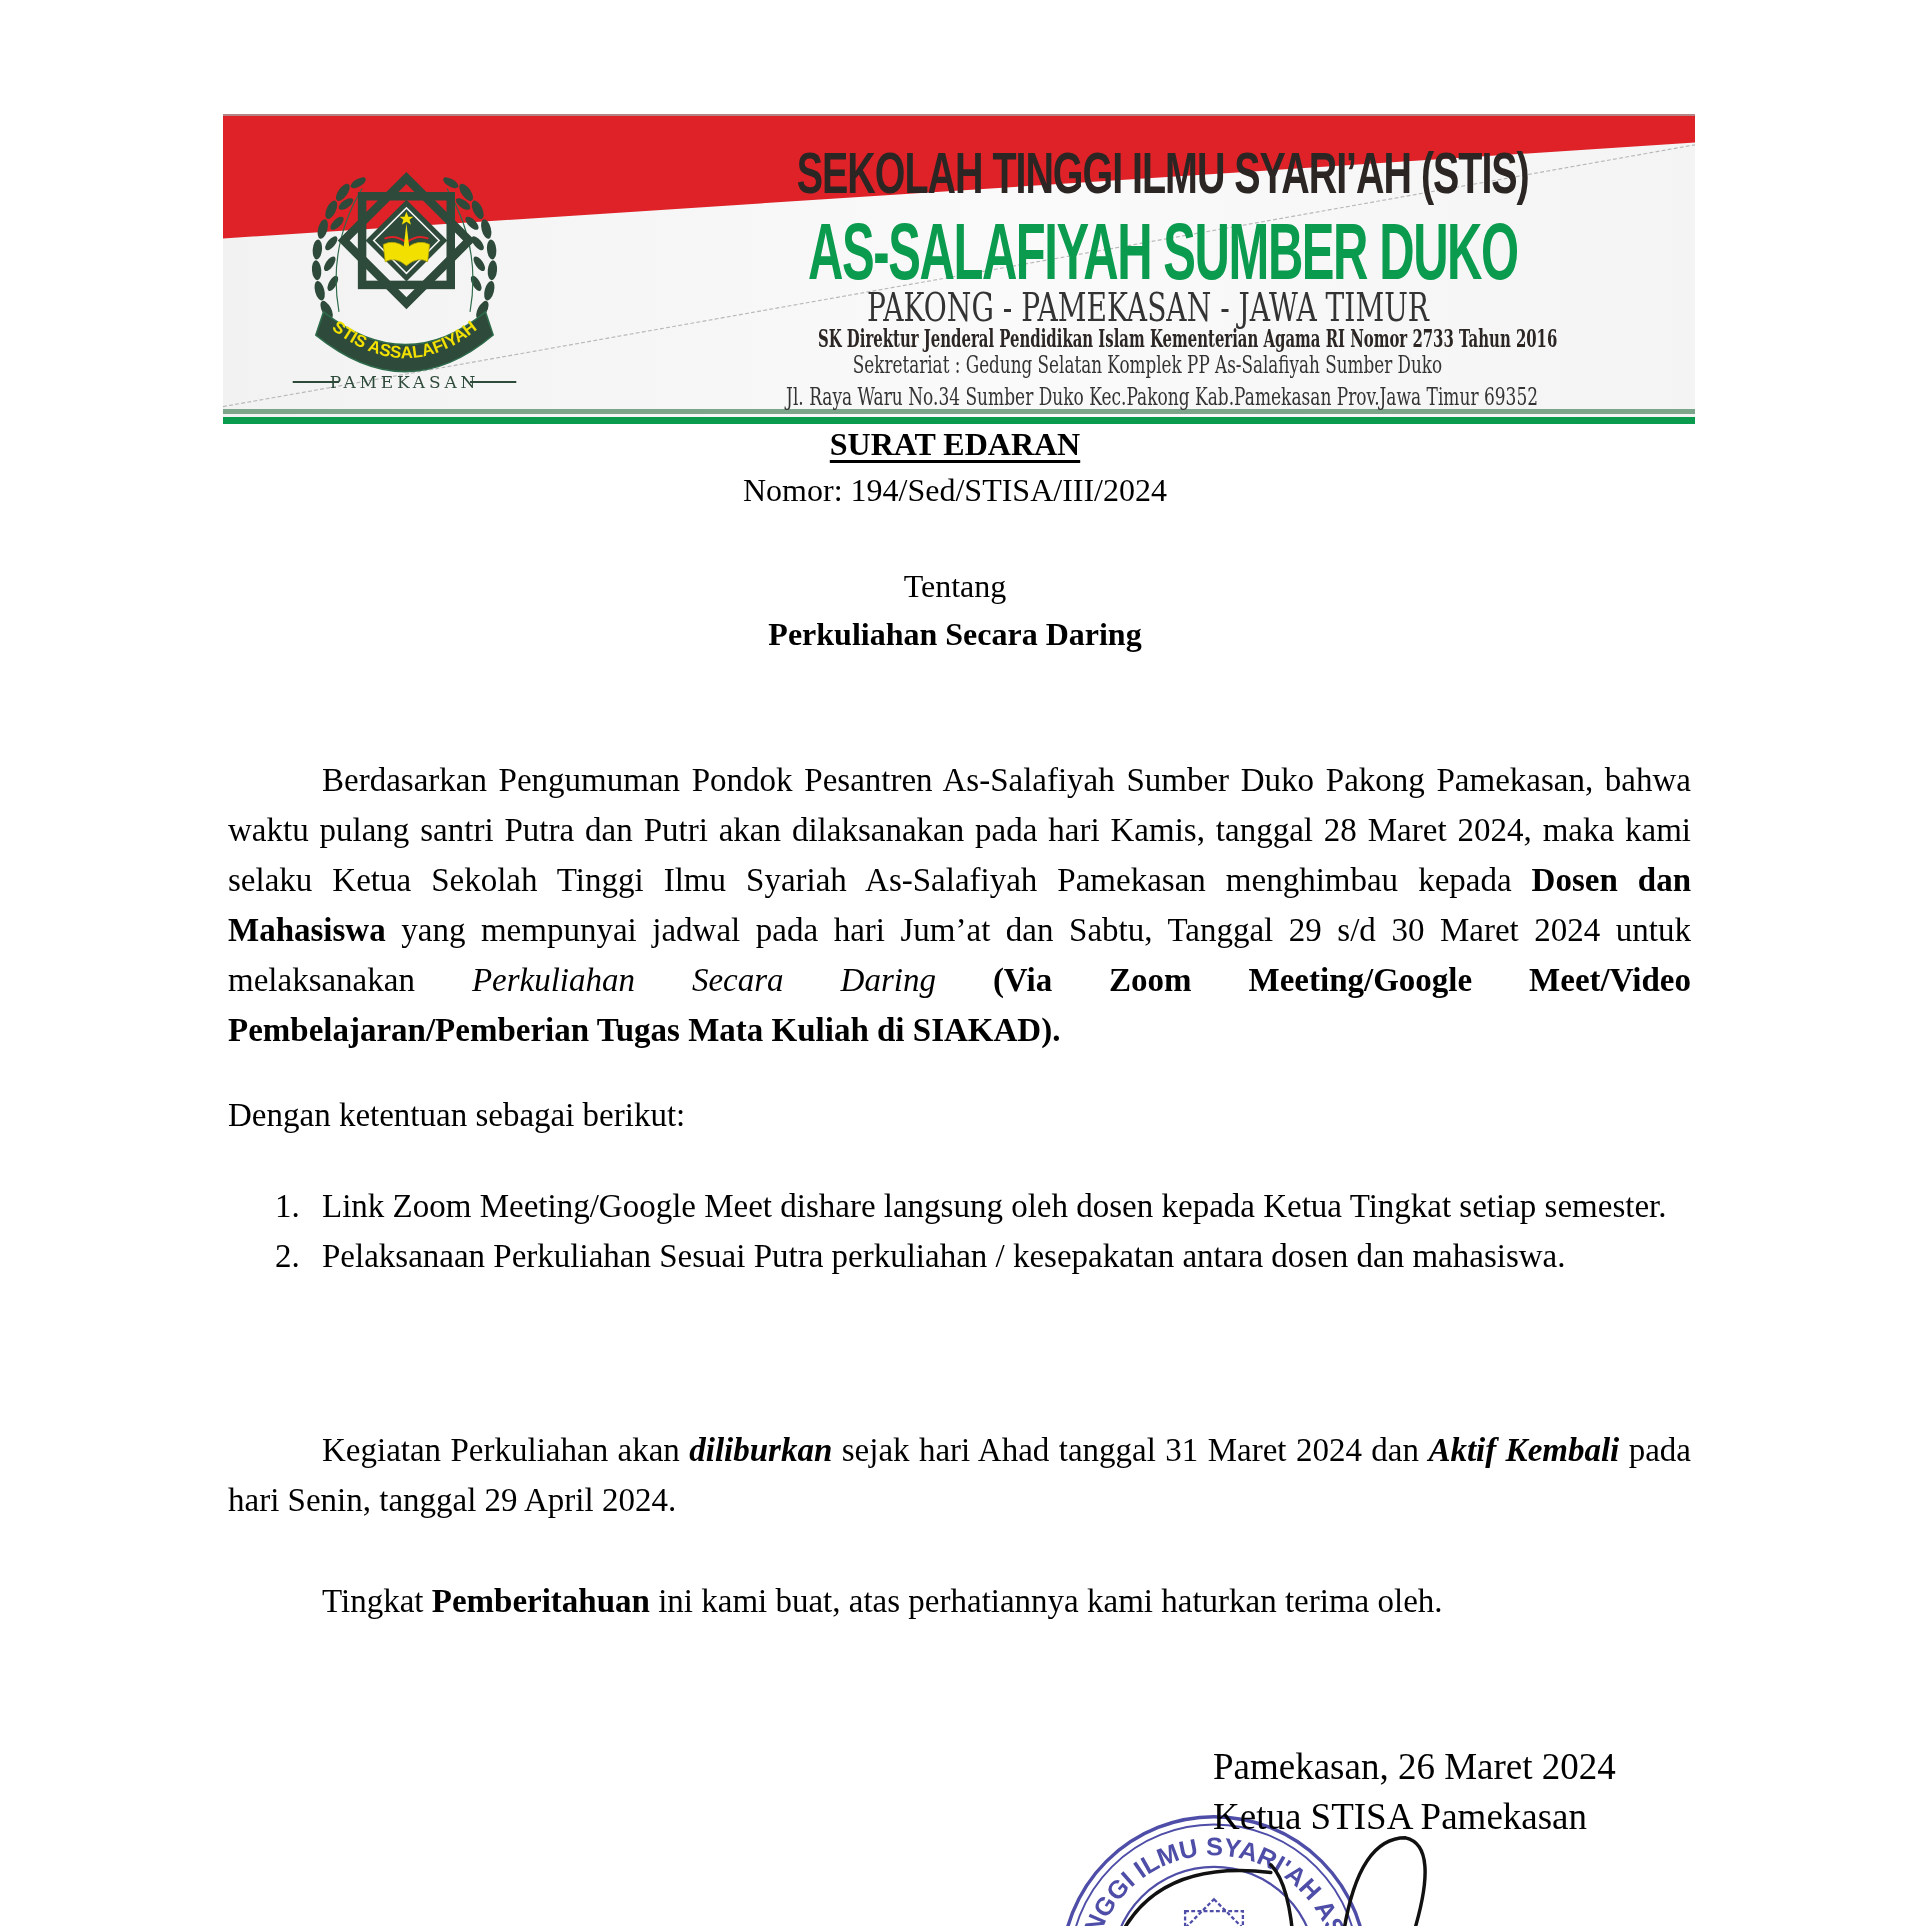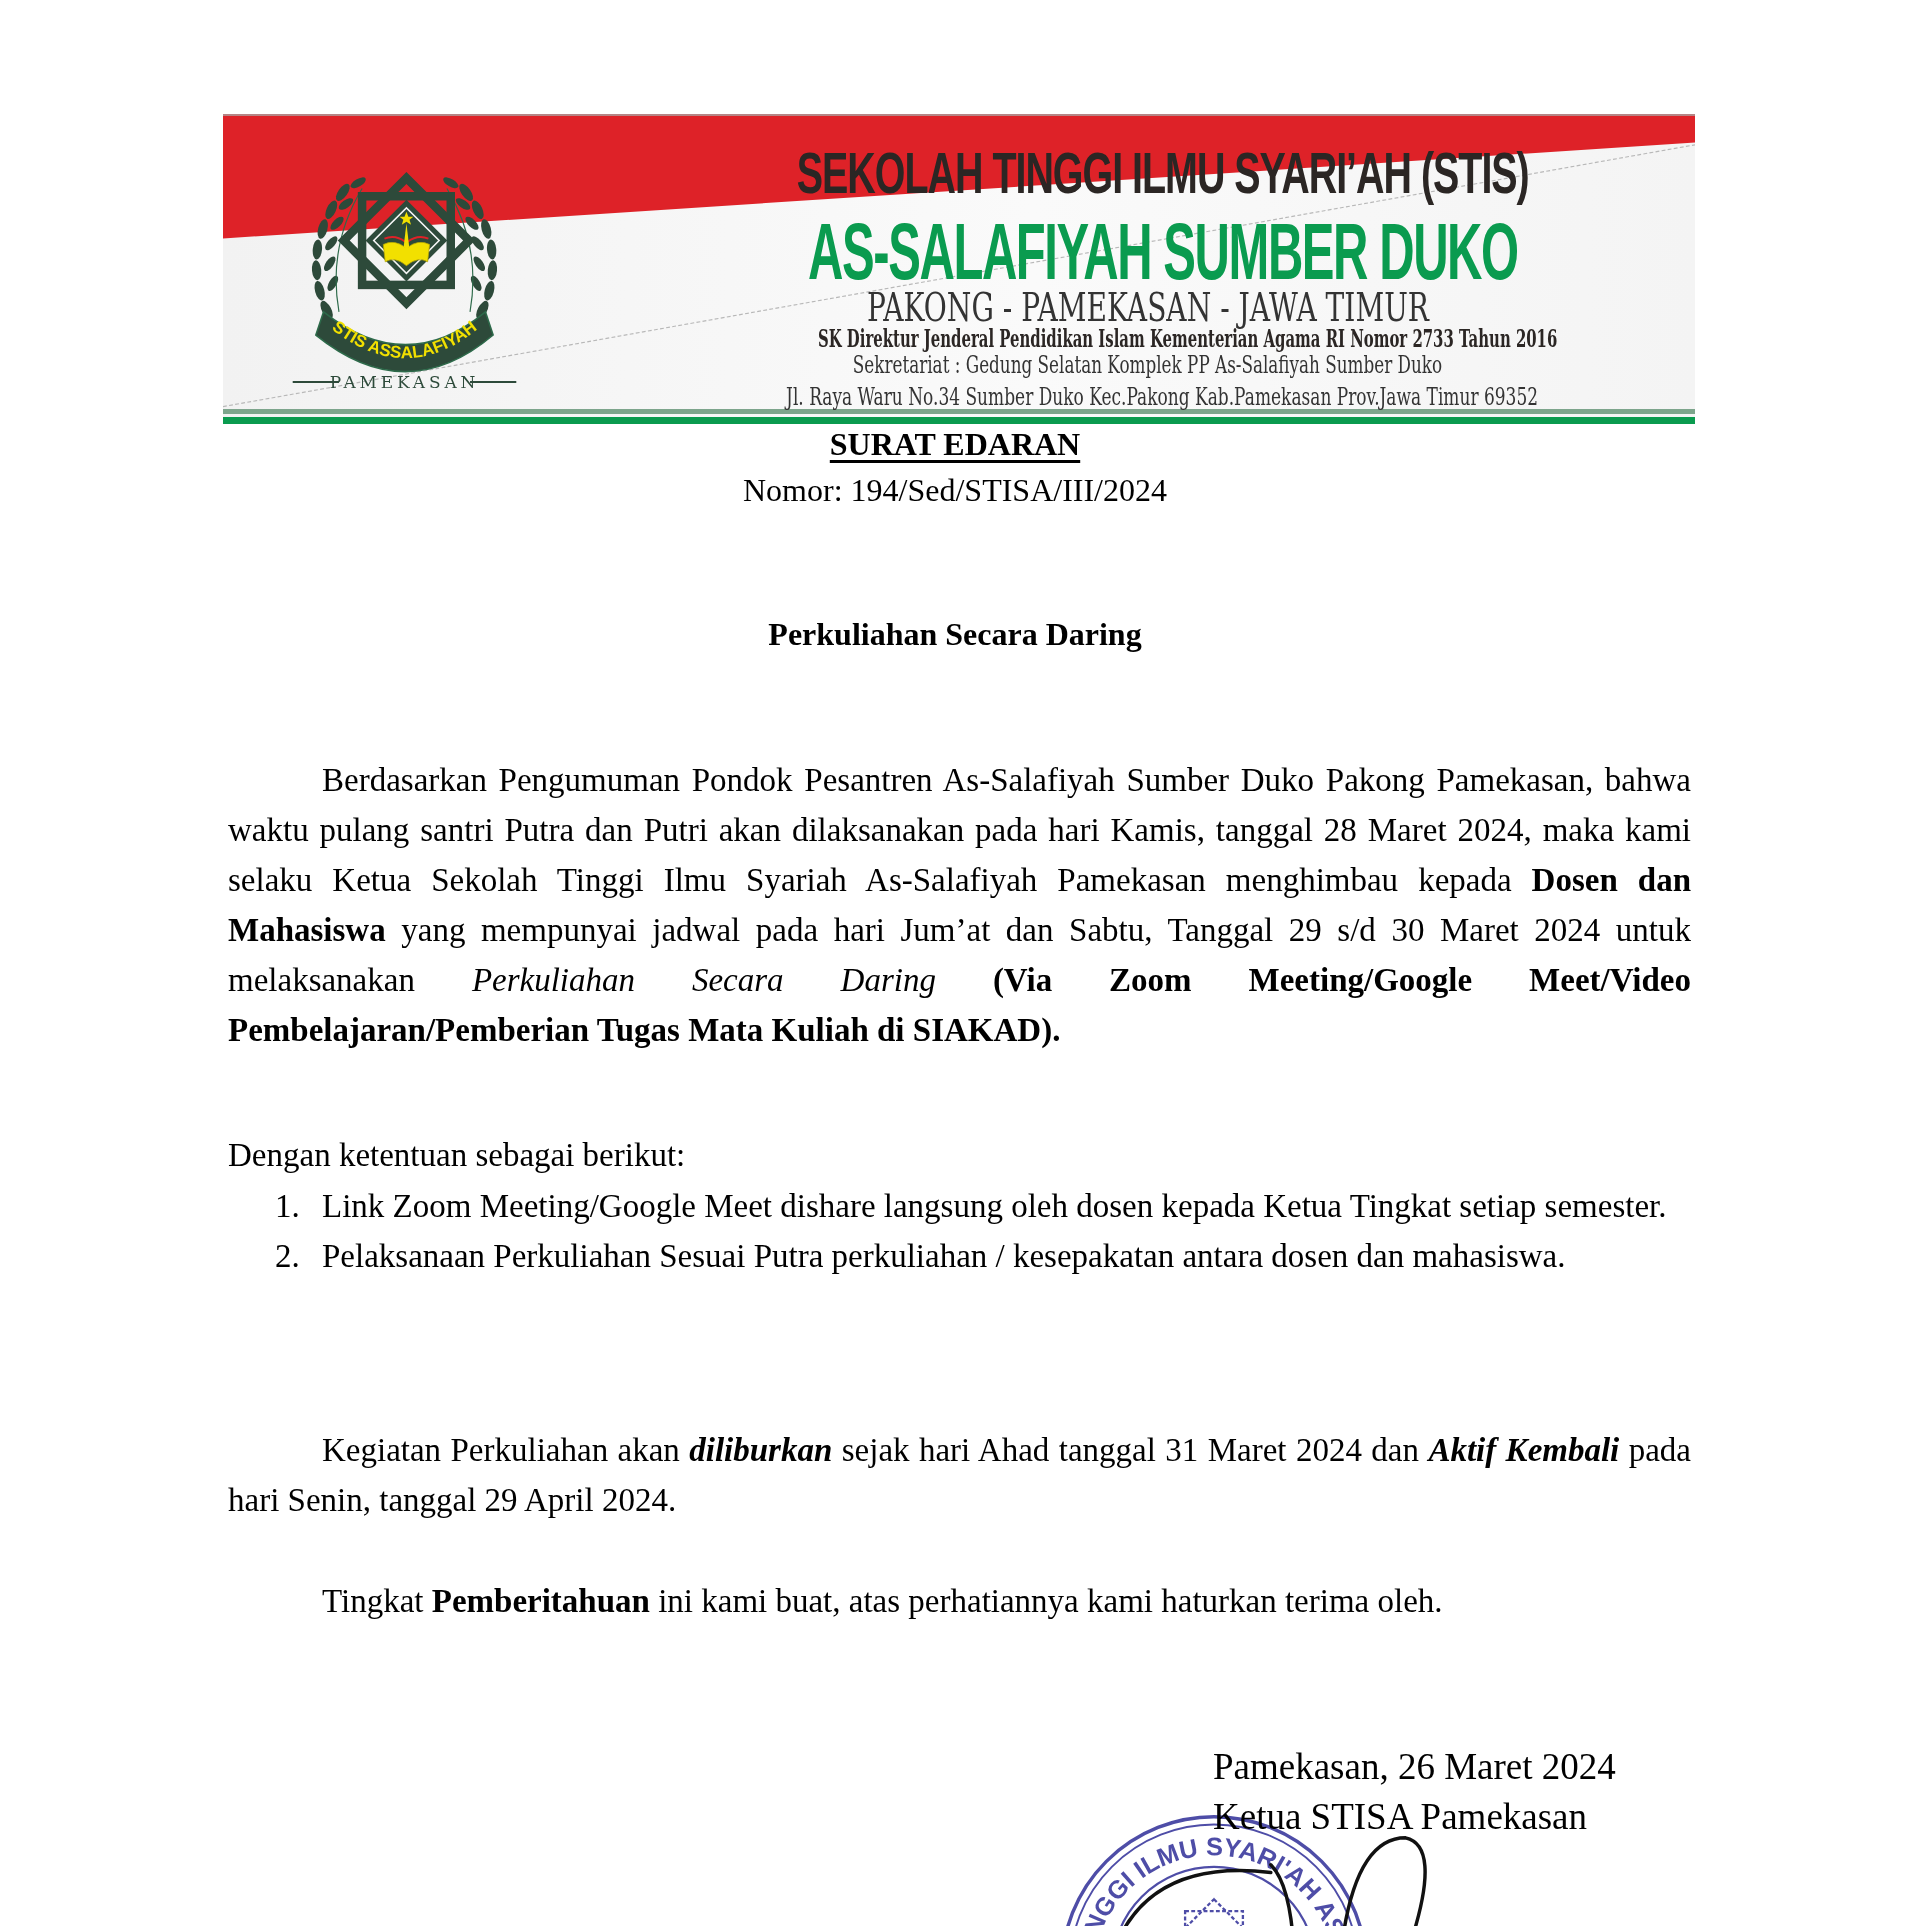--- a/index.html
+++ b/index.html
@@ -39,21 +39,21 @@
   .title { position:absolute; left:0; width:1910px; text-align:center; font-size:32px; font-family:"Liberation Serif","DejaVu Serif",serif; }
   .t-surat { top:426px; font-weight:bold; }
   .t-surat span { text-decoration:underline; text-decoration-thickness:3.1px; text-underline-offset:5.4px; }
   .t-nomor { top:472px; }
   .t-tentang { top:568px; }
   .t-perihal { top:616px; font-weight:bold; }
 
   .body-text { position:absolute; left:228px; width:1463px; font-family:"Liberation Serif","DejaVu Serif",serif;
       font-size:33px; line-height:50px; text-align:justify; }
   .p1 { top:755px; text-indent:94px; }
-  .p-dengan { top:1090px;margin-top:40px; }
+  .p-dengan { top:1090px; }
   .list { position:absolute; left:228px; width:1463px; font-family:"Liberation Serif","DejaVu Serif",serif;
       font-size:33px; line-height:50px; margin:0; padding:0; list-style:none; }
   .list li { position:relative; padding-left:94px; text-align:justify; }
   .list .num { position:absolute; left:47px; }
   .list-ketentuan { top:1181px; }
   .list-ketentuan li + li { margin-top:0; }
   .p2 { top:1425px; text-indent:94px; }
   .p3 { top:1576px; text-indent:94px; }
 
   
@@ -126,20 +126,21 @@
 
   <div class="kop-title1">SEKOLAH TINGGI ILMU SYARI’AH (STIS)</div>
   <div class="kop-title2">AS-SALAFIYAH SUMBER DUKO</div>
   <div class="kop-city">PAKONG - PAMEKASAN - JAWA TIMUR</div>
   <div class="kop-sk">SK Direktur Jenderal Pendidikan Islam Kementerian Agama RI Nomor 2733 Tahun 2016</div>
   <div class="kop-sek">Sekretariat : Gedung Selatan Komplek PP As-Salafiyah Sumber Duko</div>
   <div class="kop-addr">Jl. Raya Waru No.34 Sumber Duko Kec.Pakong Kab.Pamekasan Prov.Jawa Timur 69352</div>
 
   <div class="title t-surat"><span>SURAT EDARAN</span></div>
   <div class="title t-nomor">Nomor: 194/Sed/STISA/III/2024</div>
+  <div class="title t-tentang">Tentang</div>
   <div class="title t-perihal">Perkuliahan Secara Daring</div>
 
   <div class="body-text p1"><span>Berdasarkan Pengumuman Pondok Pesantren As-Salafiyah Sumber Duko Pakong Pamekasan, bahwa waktu pulang santri Putra dan Putri akan dilaksanakan pada hari Kamis, tanggal 28 Maret 2024, maka kami selaku Ketua Sekolah Tinggi Ilmu Syariah As-Salafiyah Pamekasan menghimbau kepada </span><b>Dosen dan Mahasiswa</b><span> yang mempunyai jadwal pada hari Jum’at dan Sabtu, Tanggal 29 s/d 30 Maret 2024 untuk melaksanakan </span><i>Perkuliahan Secara Daring</i><span> </span><b>(Via Zoom Meeting/Google Meet/Video Pembelajaran/Pemberian Tugas Mata Kuliah di SIAKAD).</b></div>
 
   <div class="body-text p-dengan">Dengan ketentuan sebagai berikut:</div>
 
   <ol class="list list-ketentuan">
     <li><span class="num">1.</span><span>Link Zoom Meeting/Google Meet dishare langsung oleh dosen kepada Ketua Tingkat setiap semester.</span></li>
     <li><span class="num">2.</span><span>Pelaksanaan Perkuliahan Sesuai Putra perkuliahan / kesepakatan antara dosen dan mahasiswa.</span></li>
   </ol>

